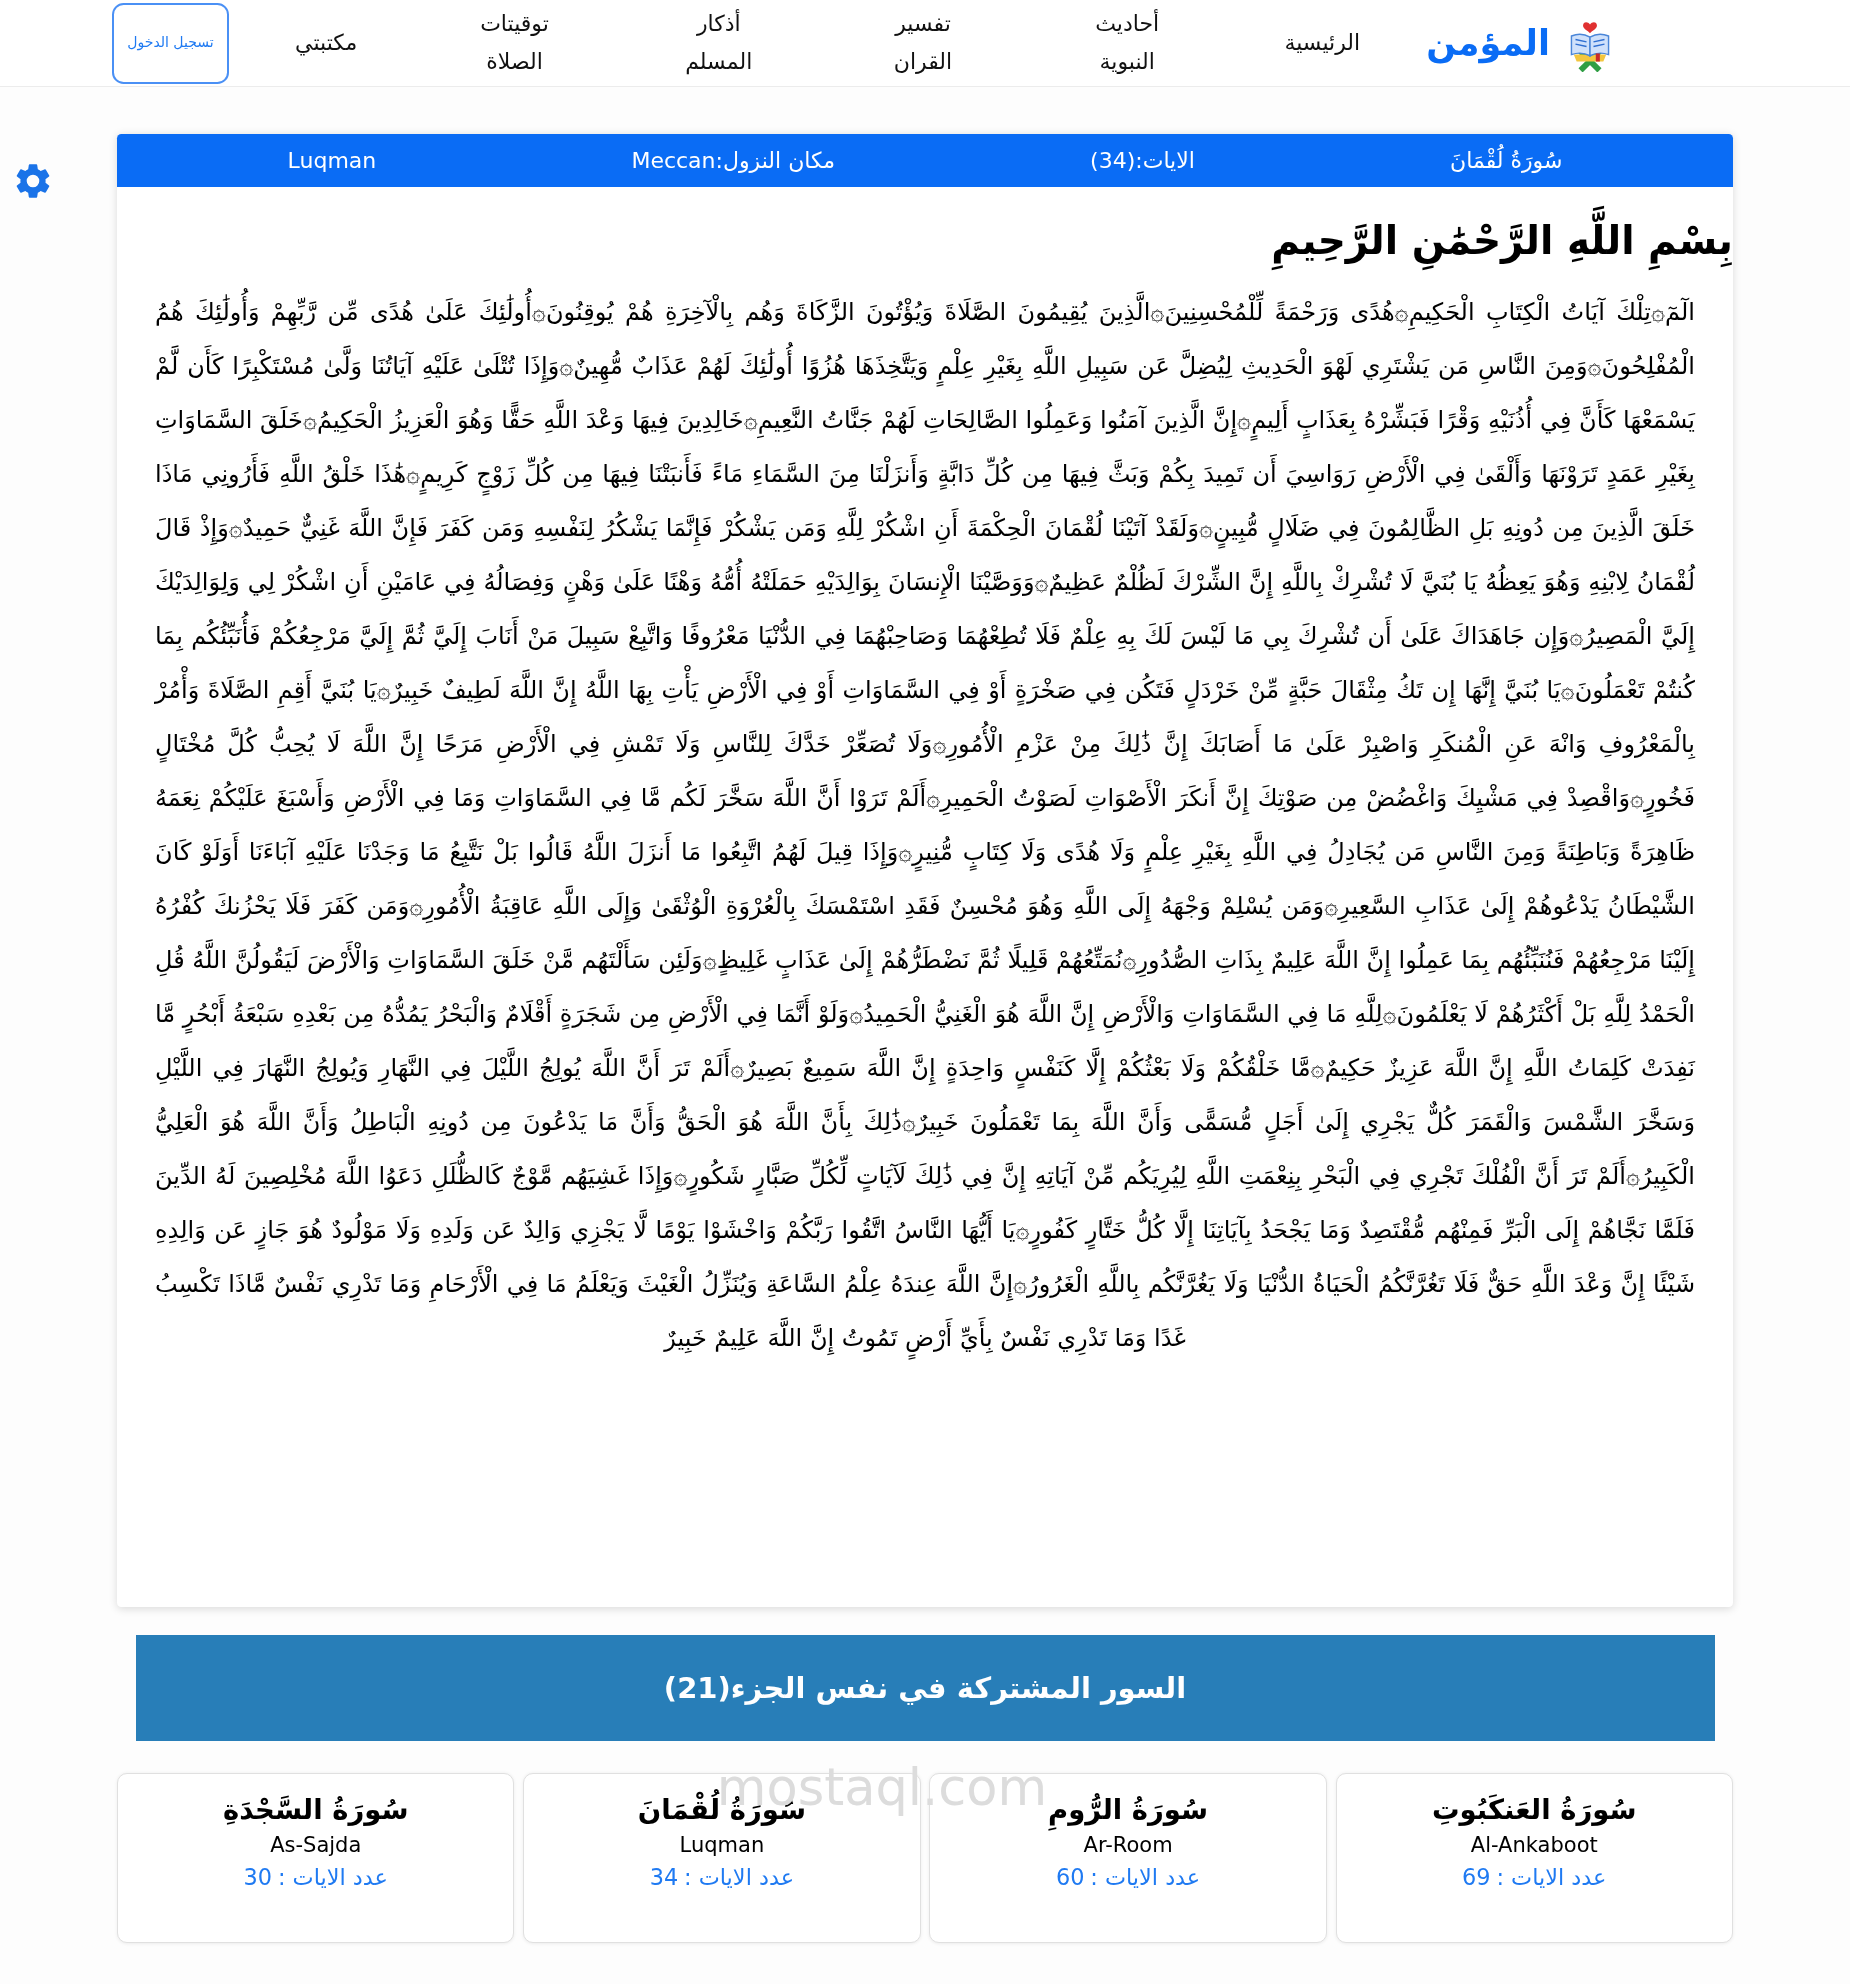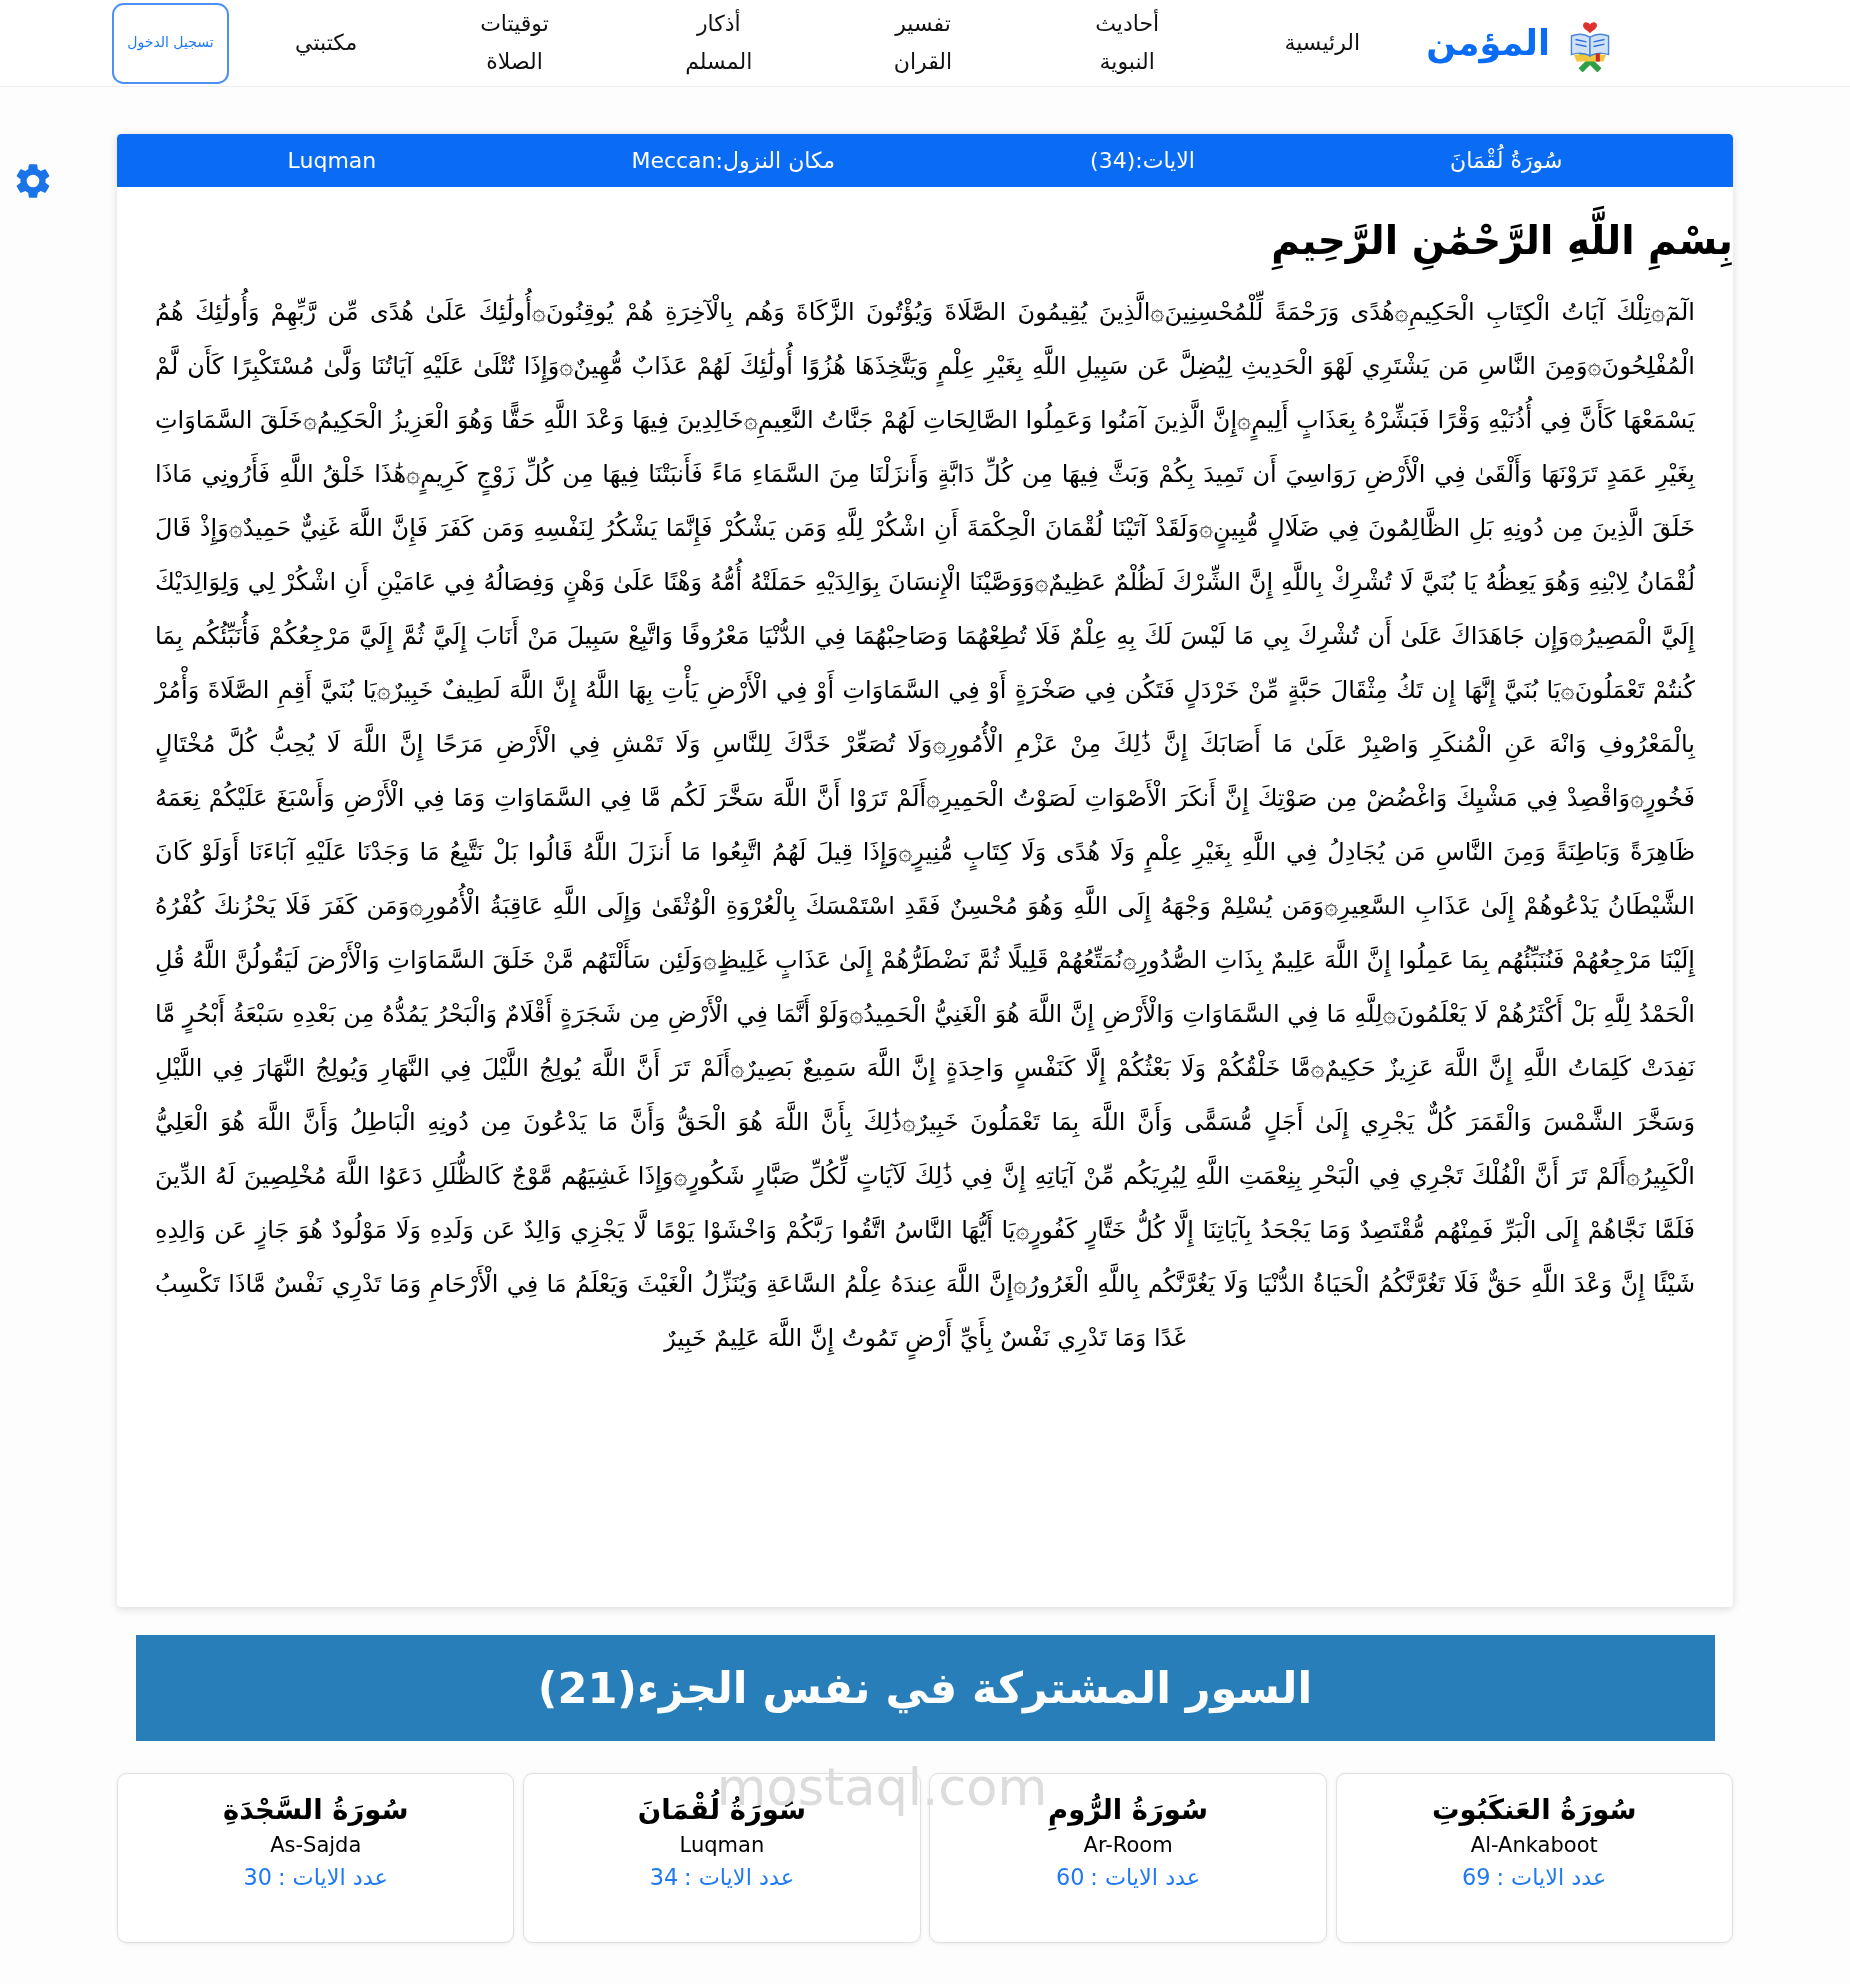--- a/index.html
+++ b/index.html
@@ -58,21 +58,21 @@
     font-family:"DejaVu Serif","DejaVu Sans",serif;
   }
   .sadaqa{
     direction:rtl;text-align:center;font-size:27.5px;color:#000;margin-top:42px;
     font-family:"DejaVu Serif","DejaVu Sans",serif;
   }
   
   .juz-banner{
     width:1579px;height:106px;margin:27.5px auto 0;background:var(--banner);
     display:flex;align-items:center;justify-content:center;
-    color:#fff;font-size:43px;font-weight:bold;direction:rtl;
+    color:#fff;font-size:29px;font-weight:bold;direction:rtl;
   }
   
   .cards-grid{
     width:1616px;margin:32px auto 0;display:grid;direction:rtl;
     grid-template-columns:repeat(4,1fr);gap:14.5px 8.7px;align-items:start;
   }
   .surah-card{
     background:#fff;border:0.7px solid #e0e0e0;border-radius:10px;
     box-shadow:0 0.7px 3.6px rgba(0,0,0,.07);
     padding:19px 13px 22px;text-align:center;direction:rtl;cursor:pointer;

